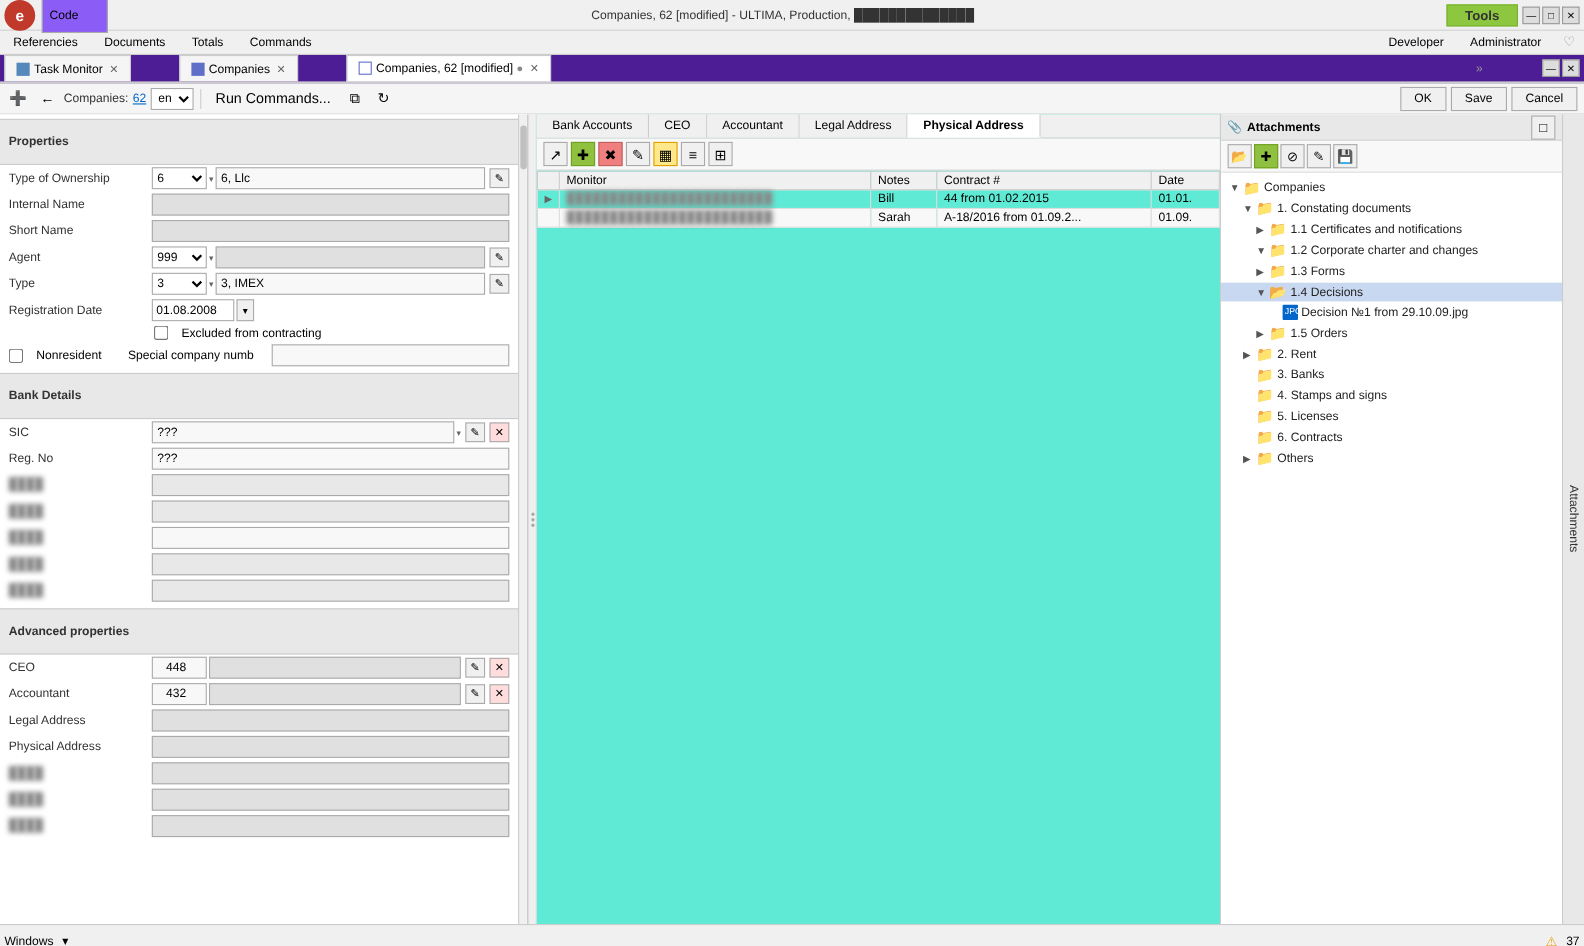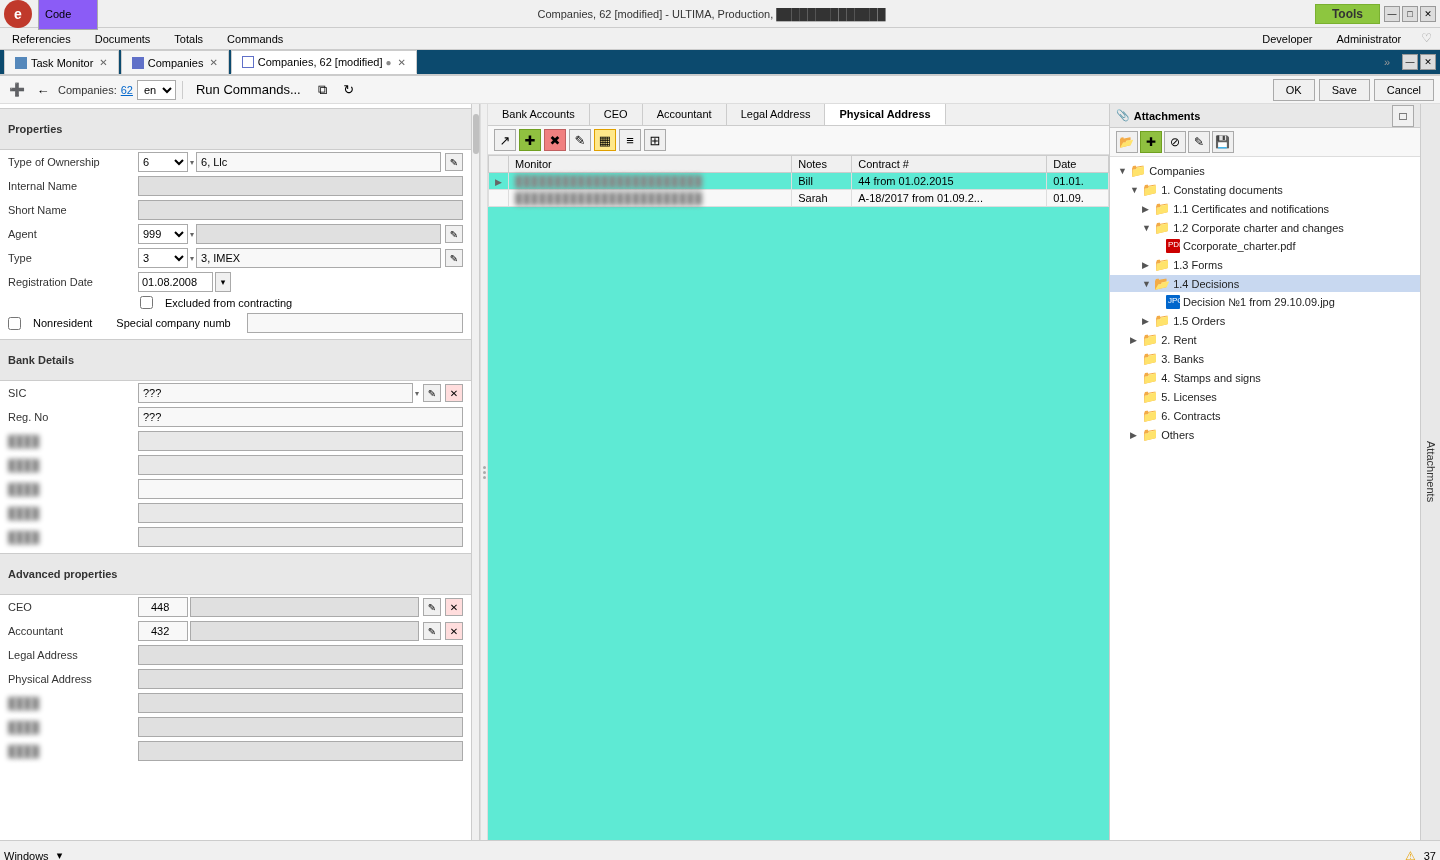--- a/index.html
+++ b/index.html
@@ -14,21 +14,21 @@
     .win-controls { display: flex; gap: 2px; margin-left: 4px; }
     .win-btn { width: 16px; height: 16px; border: 1px solid #999; background: #ddd; cursor: pointer; display: flex; align-items: center; justify-content: center; font-size: 9px; }
 
     
     .menu-bar { display: flex; align-items: center; background: #f0f0f0; border-bottom: 1px solid #ccc; height: 22px; padding: 0 8px; gap: 16px; }
     .menu-item { font-size: 11px; cursor: pointer; padding: 2px 4px; }
     .tools-sub { margin-left: auto; display: flex; gap: 16px; }
     .heart-btn { color: #999; font-size: 12px; }
 
     
-    .tab-bar { display: flex; align-items: center; background: #0c4a6e; border-bottom: 2px solid #ccc; height: 26px; padding-left: 4px; }
+    .tab-bar { display: flex; align-items: center; background: #4c1d95; border-bottom: 2px solid #ccc; height: 26px; padding-left: 4px; gap: 42px; }
     .tab { display: flex; align-items: center; padding: 3px 10px; border: 1px solid #ccc; border-bottom: none; background: #f5f5f5; cursor: pointer; font-size: 11px; margin-right: 2px; height: 24px; }
     .tab.active { background: white; border-bottom: 1px solid white; z-index: 1; }
     .tab-close { margin-left: 6px; color: #666; font-size: 10px; cursor: pointer; }
     .tab-icon { width: 12px; height: 12px; background: #6080c0; margin-right: 4px; display: inline-block; }
     .tab-icon-doc { background: #ffffff; border: 1px solid #6080c0; }
 
     
     .toolbar { display: flex; align-items: center; background: #f5f5f5; border-bottom: 1px solid #ddd; height: 28px; padding: 0 6px; gap: 4px; }
     .tb-btn { width: 22px; height: 22px; border: 1px solid transparent; background: transparent; cursor: pointer; display: flex; align-items: center; justify-content: center; font-size: 13px; }
     .tb-separator { width: 1px; background: #ccc; height: 18px; margin: 0 2px; }
@@ -380,21 +380,21 @@
             <td><span class="row-arrow">▶</span></td>
             <td><span class="blurred-text">████████████████████████</span></td>
             <td>Bill</td>
             <td>44 from 01.02.2015</td>
             <td>01.01.</td>
           </tr>
           <tr class="table-row">
             <td></td>
             <td><span class="blurred-text">████████████████████████</span></td>
             <td>Sarah</td>
-            <td>A-18/2017 from 01.09.2...</td>
+            <td>A-18/2016 from 01.09.2...</td>
             <td>01.09.</td>
           </tr>
         </tbody>
       </table>
     </div>
   </div>
 
   <div class="right-panel">
 
     <div class="attach-header">
@@ -440,27 +440,20 @@
       </div>
 
       <div class="tree-item">
         <div class="tree-row tree-indent-3">
           <span class="tree-chevron">▼</span>
           <span class="tree-folder-icon">📁</span>
           <span class="tree-label">1.2 Corporate charter and changes</span>
         </div>
       </div>
 
-      <div class="tree-item">
-        <div class="tree-row tree-indent-4">
-          <span class="tree-chevron"></span>
-          <span class="tree-file-icon pdf-icon">PDF</span>
-          <span class="tree-label">Ccorporate_charter.pdf</span>
-        </div>
-      </div>
 
       <div class="tree-item">
         <div class="tree-row tree-indent-3">
           <span class="tree-chevron">▶</span>
           <span class="tree-folder-icon">📁</span>
           <span class="tree-label">1.3 Forms</span>
         </div>
       </div>
 
       <div class="tree-item">

